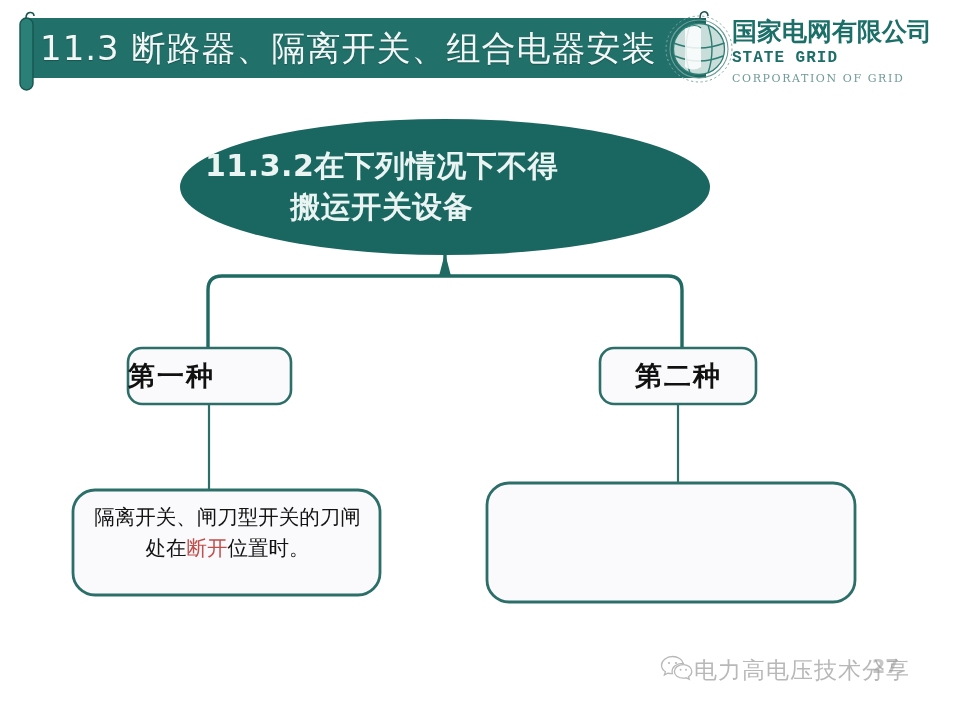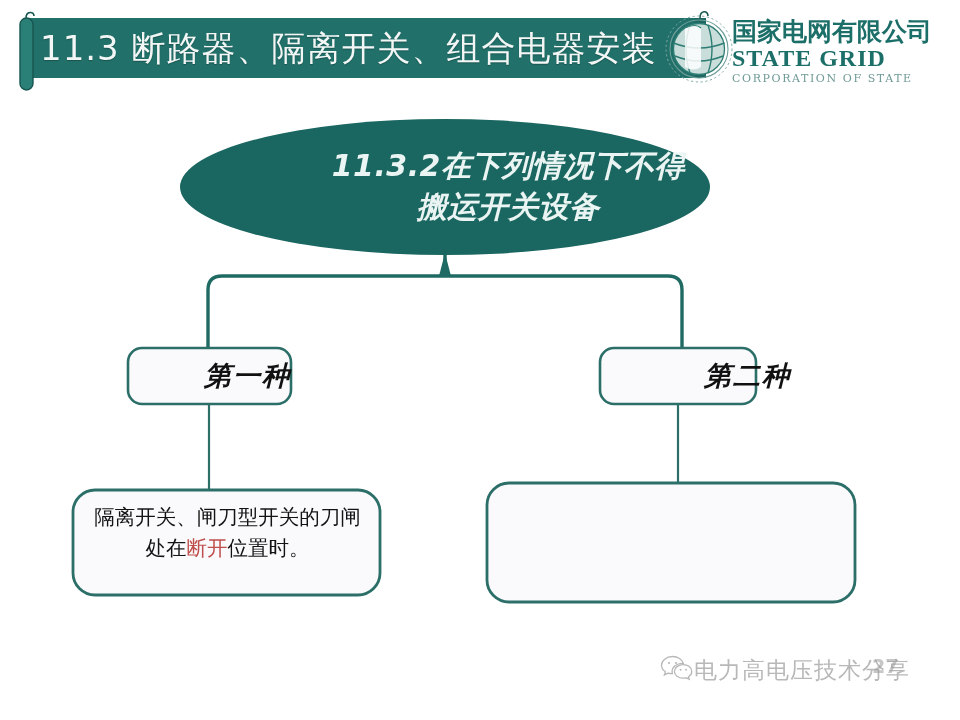--- a/index.html
+++ b/index.html
@@ -27,35 +27,35 @@
   }
 
   
   .sg-logo{position:absolute;left:662px;top:6px;width:74px;height:86px;}
   .sg-text{position:absolute;left:732px;top:18px;width:210px;}
   .sg-cn{
     color:#1c6f68;font-size:25px;font-weight:bold;letter-spacing:0px;
     line-height:27px;white-space:nowrap;
   }
   .sg-en{
-    color:#1c6f68;font-size:24px;font-weight:bold;
+    color:#1c6f68;font-size:16px;font-weight:bold;
     letter-spacing:1px;line-height:26px;white-space:nowrap;
-    font-family:Liberation Serif, serif;
+    font-family:Liberation Mono, monospace;
   }
   .sg-sub{
     color:#6f9a96;font-size:11px;letter-spacing:1.6px;
     line-height:14px;white-space:nowrap;margin-top:1px;
     font-family:"DejaVu Serif","Liberation Serif",serif;
   }
 
   
   .diagram{position:absolute;left:0;top:104px;width:960px;height:560px;}
   .diagram svg{position:absolute;left:0;top:0;}
 
-  .node-text{position:absolute;display:flex;align-items:center;justify-content:flex-end;text-align:center;font-style:italic;}
+  .node-text{position:absolute;display:flex;align-items:center;justify-content:flex-start;text-align:center;}
 
   .ellipse-label{
     left:205px;top:36px;width:480px;height:92px;
     color:#eaf4f2;font-size:30px;font-weight:bold;line-height:41px;
     letter-spacing:.5px;
   }
   .branch-label{
     color:#111111;font-size:27px;font-weight:bold;letter-spacing:2px;
   }
   .branch-label.left{left:128px;top:244px;width:163px;height:56px;}
@@ -114,21 +114,21 @@
       <path d="M -24 7 Q 0 17 24 7" fill="none" stroke="#2E7D74" stroke-width="1.5"></path>
       <path d="M -9 -24 Q -17 0 -9 24" fill="none" stroke="#2E7D74" stroke-width="1.4"></path>
       <path d="M 9 -24 Q 17 0 9 24" fill="none" stroke="#2E7D74" stroke-width="1.4"></path>
       <path d="M -14 -21 Q -3 -26 2 -21 L 2 18 Q -6 23 -14 18 Z" fill="#ffffff" opacity=".85"></path>
       <path d="M -14 -21 Q -3 -26 2 -21" fill="none" stroke="#2E7D74" stroke-width="1.2"></path>
     </g>
   </svg>
   <div class="sg-text">
     <div class="sg-cn">国家电网有限公司</div>
     <div class="sg-en">STATE GRID</div>
-    <div class="sg-sub">CORPORATION OF STATE</div>
+    <div class="sg-sub">CORPORATION OF GRID</div>
   </div>
 
   <div class="diagram">
     <svg width="960" height="560" viewBox="0 0 960 560">
 
       <ellipse cx="445" cy="83" rx="265" ry="68" fill="#1A6660"></ellipse>
 
       <path d="M 445 150 L 445 168 L 445 170
                M 208 245 L 208 186 Q 208 172 222 172 L 668 172 Q 682 172 682 186 L 682 245" fill="none" stroke="#1F6A63" stroke-width="3.4"></path>
       <path d="M 445 149 L 439 172 L 451 172 Z" fill="#1F6A63"></path>

